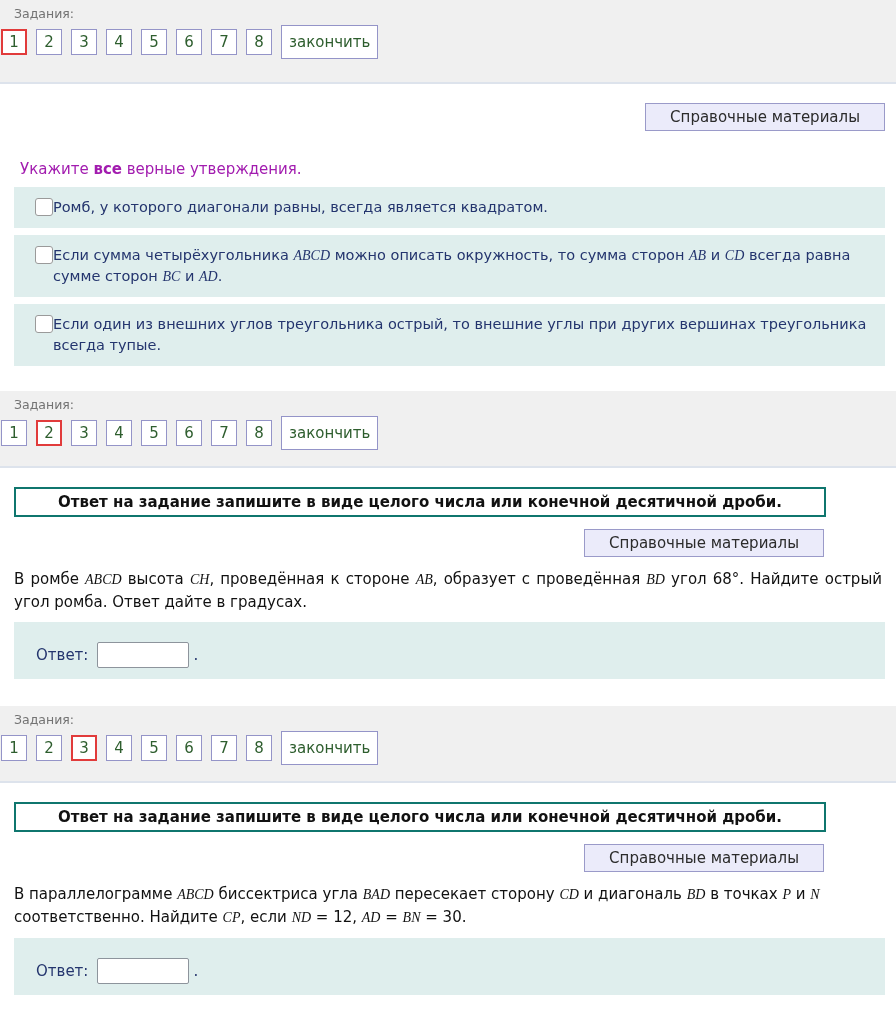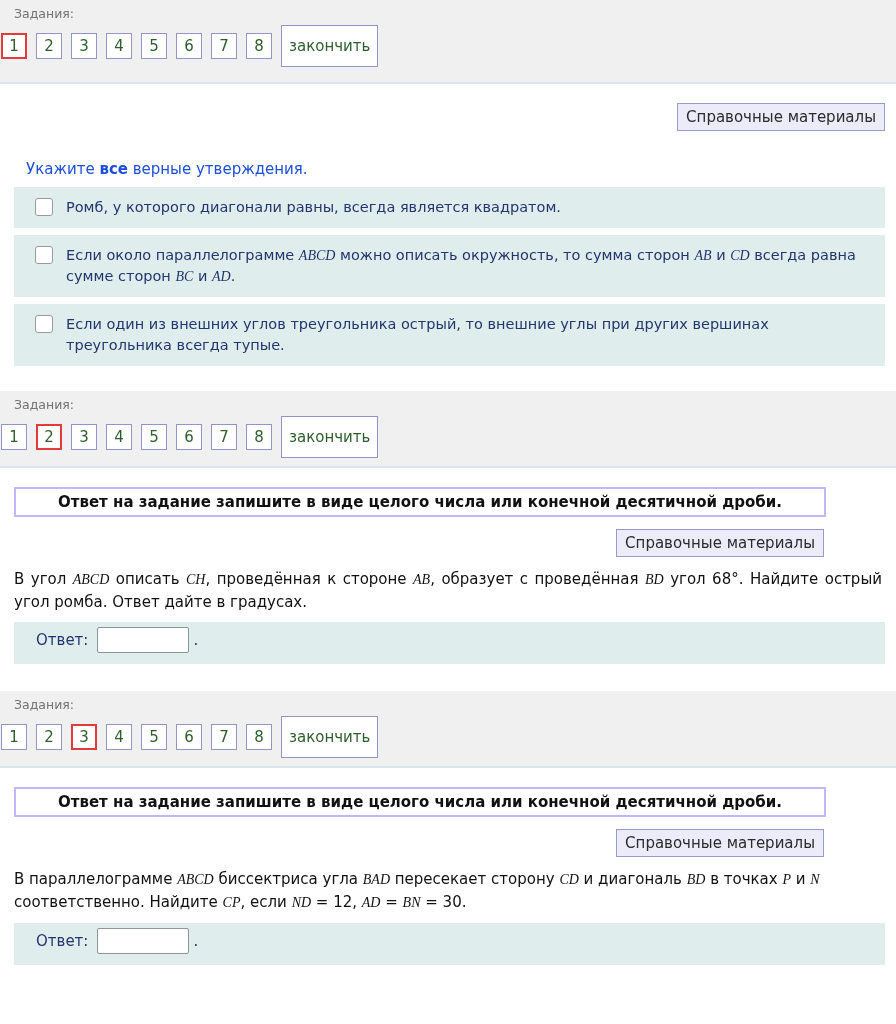--- a/index.html
+++ b/index.html
@@ -20,52 +20,52 @@
   .nav-row { display:flex; align-items:center; gap:9px; padding-left:1px; }
   .task-btn {
     min-width:26px; height:26px; background:#fff;
     border:1px solid var(--btn-border,#9494c8);
     color:var(--num-green,#2e5e2e); font-size:15px;
     font-family:inherit; display:flex; align-items:center; justify-content:center;
     cursor:pointer; padding:0 5px;
   }
   .task-btn.active { border:2px solid var(--active-border,#e13b3b); }
   .finish-btn {
-    height:42px; background:#fff; border:1px solid var(--btn-border,#9494c8);
+    height:34px; background:#fff; border:1px solid var(--btn-border,#9494c8);
     color:var(--num-green,#2e5e2e); font-size:15px; font-family:inherit;
     padding:0 7px; cursor:pointer;
   }
   .ref-row { text-align:right; }
   .ref-row.wide { padding-right:11px; margin-top:19px; }
   .ref-row.narrow { padding-right:72px; margin-top:12px; }
   .ref-btn {
     background:var(--ref-bg,#ebebfa); border:1px solid #9a9ac9; color:#2b2b2b;
-    font-size:15px; font-family:inherit; padding:4px 8px; cursor:pointer;
+    font-size:15px; font-family:inherit; padding:4px 24px; cursor:pointer;
   }
-  .prompt { margin:29px 14px 9px 26px; color:#1d4ed8; }
+  .prompt { margin:29px 14px 9px 20px; color:#a21caf; }
   .prompt .bold { font-weight:bold; }
   .statement-row {
     margin:0 11px 7px 14px; background:var(--row-bg,#dfeeed);
-    padding:10px 14px 10px 21px; display:flex; gap:13px;
+    padding:10px 14px 10px 21px; display:flex; 
     color:var(--stmt-text,#24356e); font-size:14.5px; line-height:21px;
   }
   .checkbox {
     flex:none; width:18px; height:18px; margin-top:1px;
     background:#fff; border:1px solid #9a9a9a; border-radius:3px; cursor:pointer;
   }
   .header-box {
-    margin:19px 70px 0 14px; border:2px solid #c4b5fd; background:#fff;
+    margin:19px 70px 0 14px; border:2px solid #0f766e; background:#fff;
     text-align:center; font-weight:bold; font-size:15px; color:#111;
     padding:4px 4px;
   }
   .question { margin:11px 14px 9px 14px; line-height:22px; color:#111; }
   .question.justified { text-align:justify; }
   .answer-row {
     margin:0 11px 0 14px; background:var(--row-bg,#dfeeed);
-    padding:5px 0 11px 22px; display:flex; align-items:center;
+    padding:20px 0 11px 22px; display:flex; align-items:center;
     color:var(--stmt-text,#24356e); font-size:15px;
   }
   .answer-input {
     width:92px; height:26px; margin:0 4px 0 9px;
     border:1px solid #8d949c; border-radius:2px; background:#fff;
     font-family:inherit; font-size:14px; padding:0 4px;
   }
   .math {
     font-family:Liberation Serif, serif;
     font-style:italic; font-size:14px;
@@ -98,21 +98,21 @@
   </div>
 
   <div class="prompt"><span>Укажите </span><span class="bold">все</span><span> верные утверждения.</span></div>
 
   <div class="statement-row">
     <span class="checkbox"></span>
     <span><span>Ромб, у которого диагонали равны, всегда является квадратом.</span></span>
   </div>
   <div class="statement-row">
     <span class="checkbox"></span>
-    <span><span>Если около параллелограмме </span><span class="math">ABCD</span><span> можно описать окружность, то сумма сторон </span><span class="math">AB</span><span> и </span><span class="math">CD</span><span> всегда равна сумме сторон </span><span class="math">BC</span><span> и </span><span class="math">AD</span><span>.</span></span>
+    <span><span>Если сумма четырёхугольника </span><span class="math">ABCD</span><span> можно описать окружность, то сумма сторон </span><span class="math">AB</span><span> и </span><span class="math">CD</span><span> всегда равна сумме сторон </span><span class="math">BC</span><span> и </span><span class="math">AD</span><span>.</span></span>
   </div>
   <div class="statement-row">
     <span class="checkbox"></span>
     <span><span>Если один из внешних углов треугольника острый, то внешние углы при других вершинах треугольника всегда тупые.</span></span>
   </div>
 </div>
 
 <div class="sect-gap-a">
   <div class="band band-mid">
     <div class="tasks-label">Задания:</div>
@@ -128,21 +128,21 @@
       <button class="finish-btn">закончить</button>
     </div>
   </div>
 
   <div class="header-box">Ответ на задание запишите в виде целого числа или конечной десятичной дроби.</div>
 
   <div class="ref-row narrow">
     <button class="ref-btn">Справочные материалы</button>
   </div>
 
-  <div class="question justified"><span>В угол </span><span class="math">ABCD</span><span> описать </span><span class="math">CH</span><span>, проведённая к стороне </span><span class="math">AB</span><span>, образует с проведённая </span><span class="math">BD</span><span> угол 68°. Найдите острый угол ромба. Ответ дайте в градусах.</span></div>
+  <div class="question justified"><span>В ромбе </span><span class="math">ABCD</span><span> высота </span><span class="math">CH</span><span>, проведённая к стороне </span><span class="math">AB</span><span>, образует с проведённая </span><span class="math">BD</span><span> угол 68°. Найдите острый угол ромба. Ответ дайте в градусах.</span></div>
 
   <div class="answer-row">
     <span>Ответ:</span>
     <input class="answer-input" type="text" value="" style="">
     <span>.</span>
   </div>
 </div>
 
 <div class="sect-gap-b">
   <div class="band band-mid">

